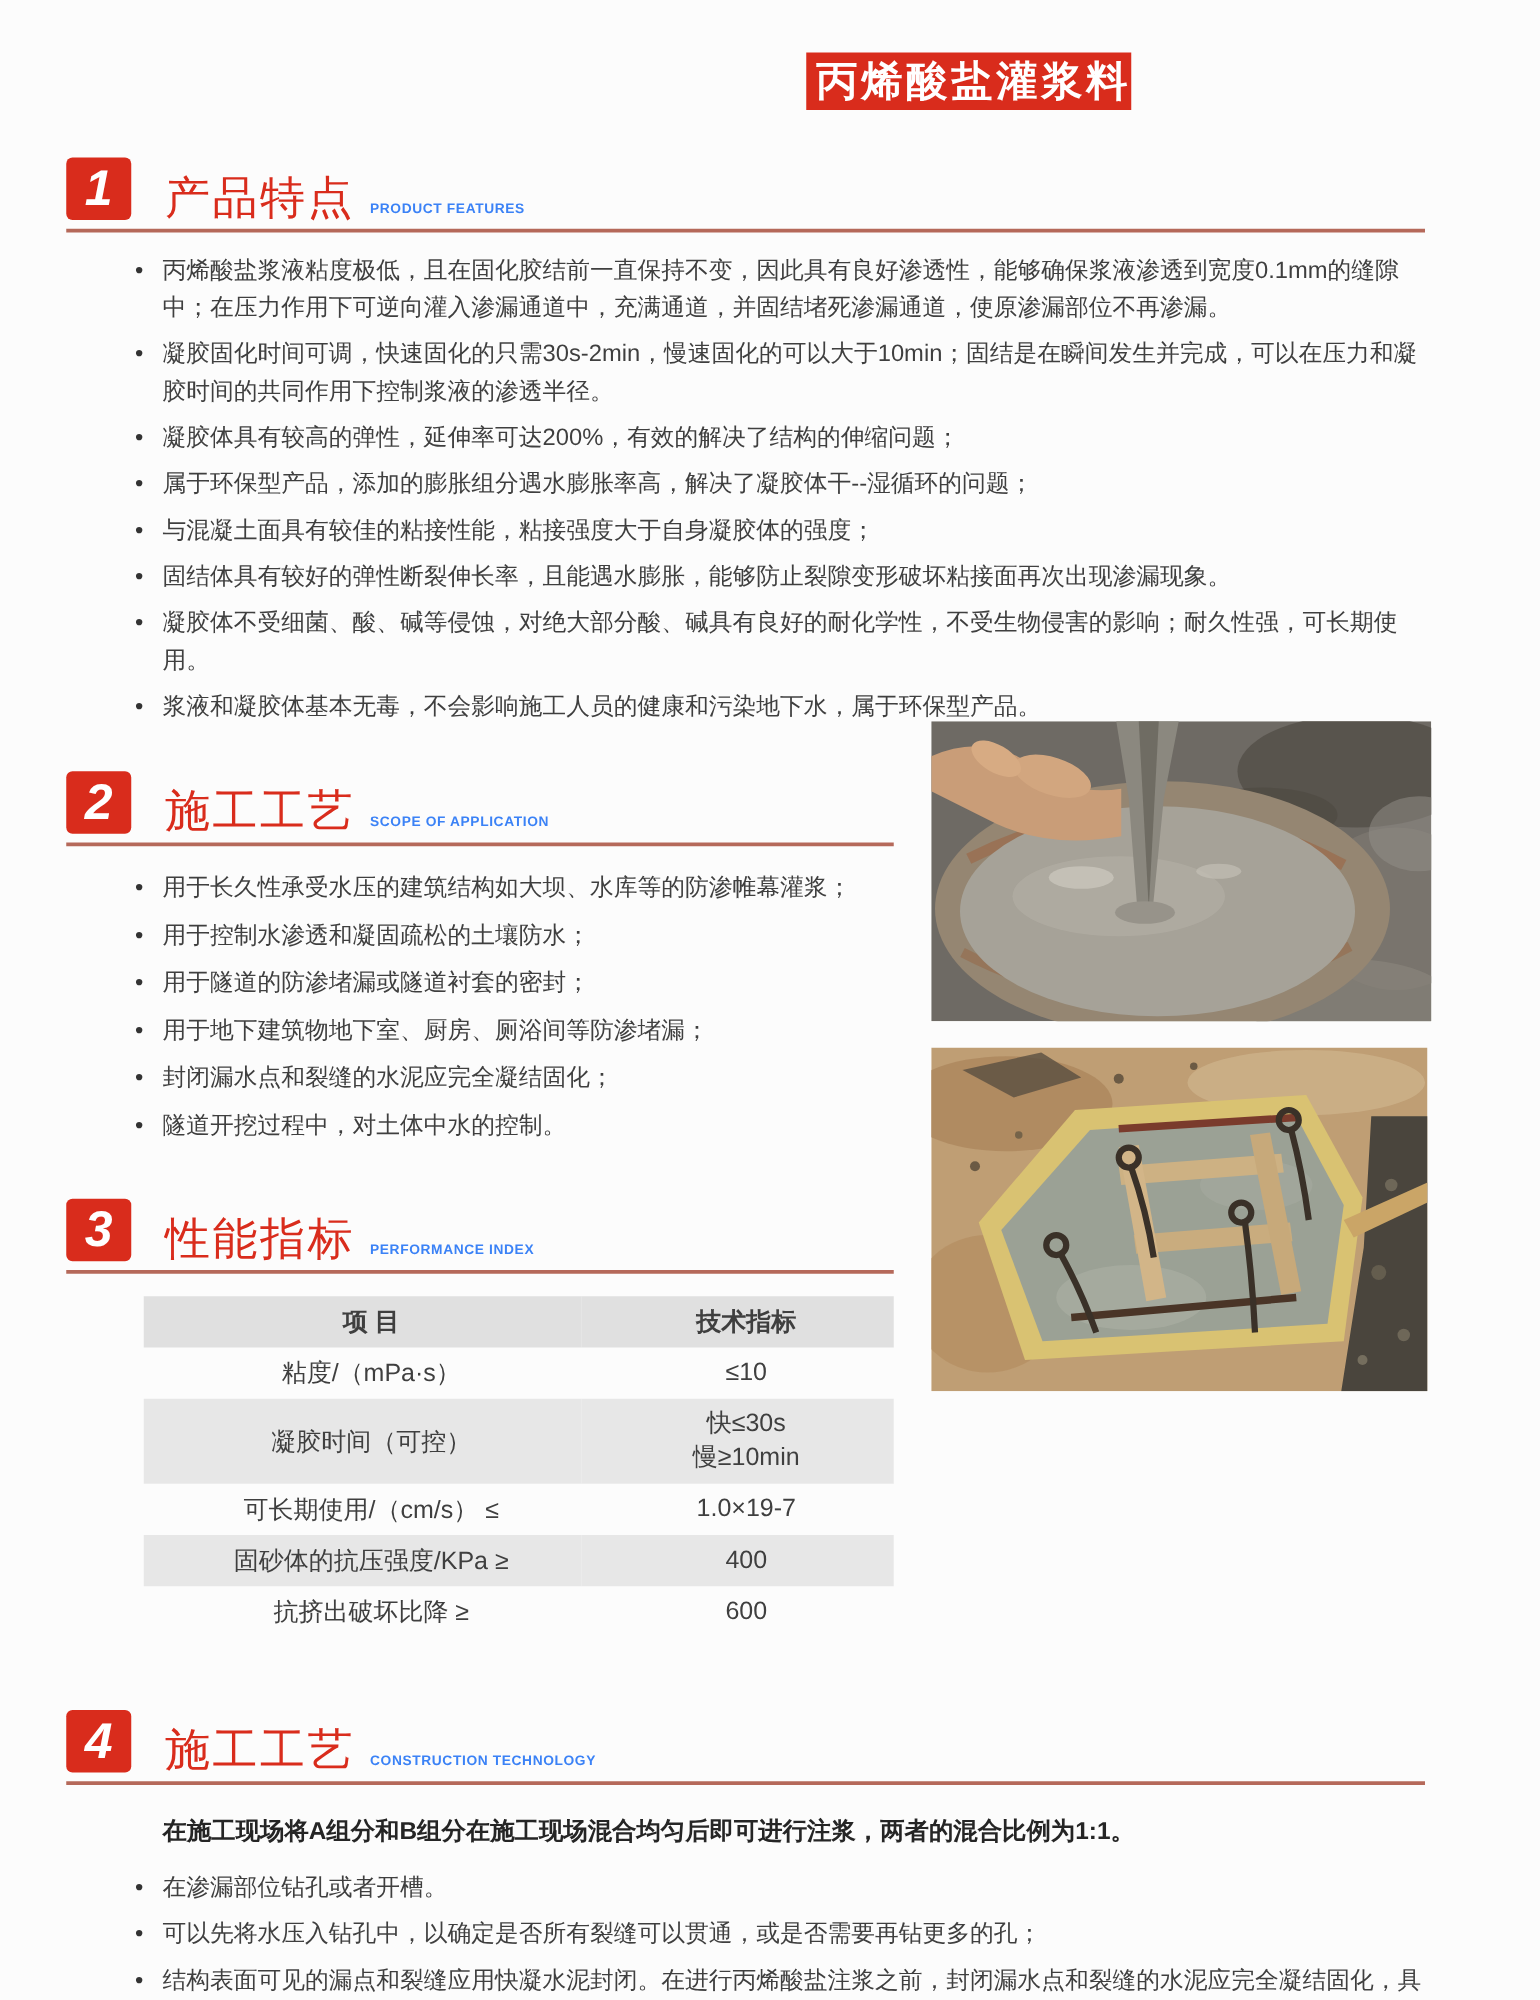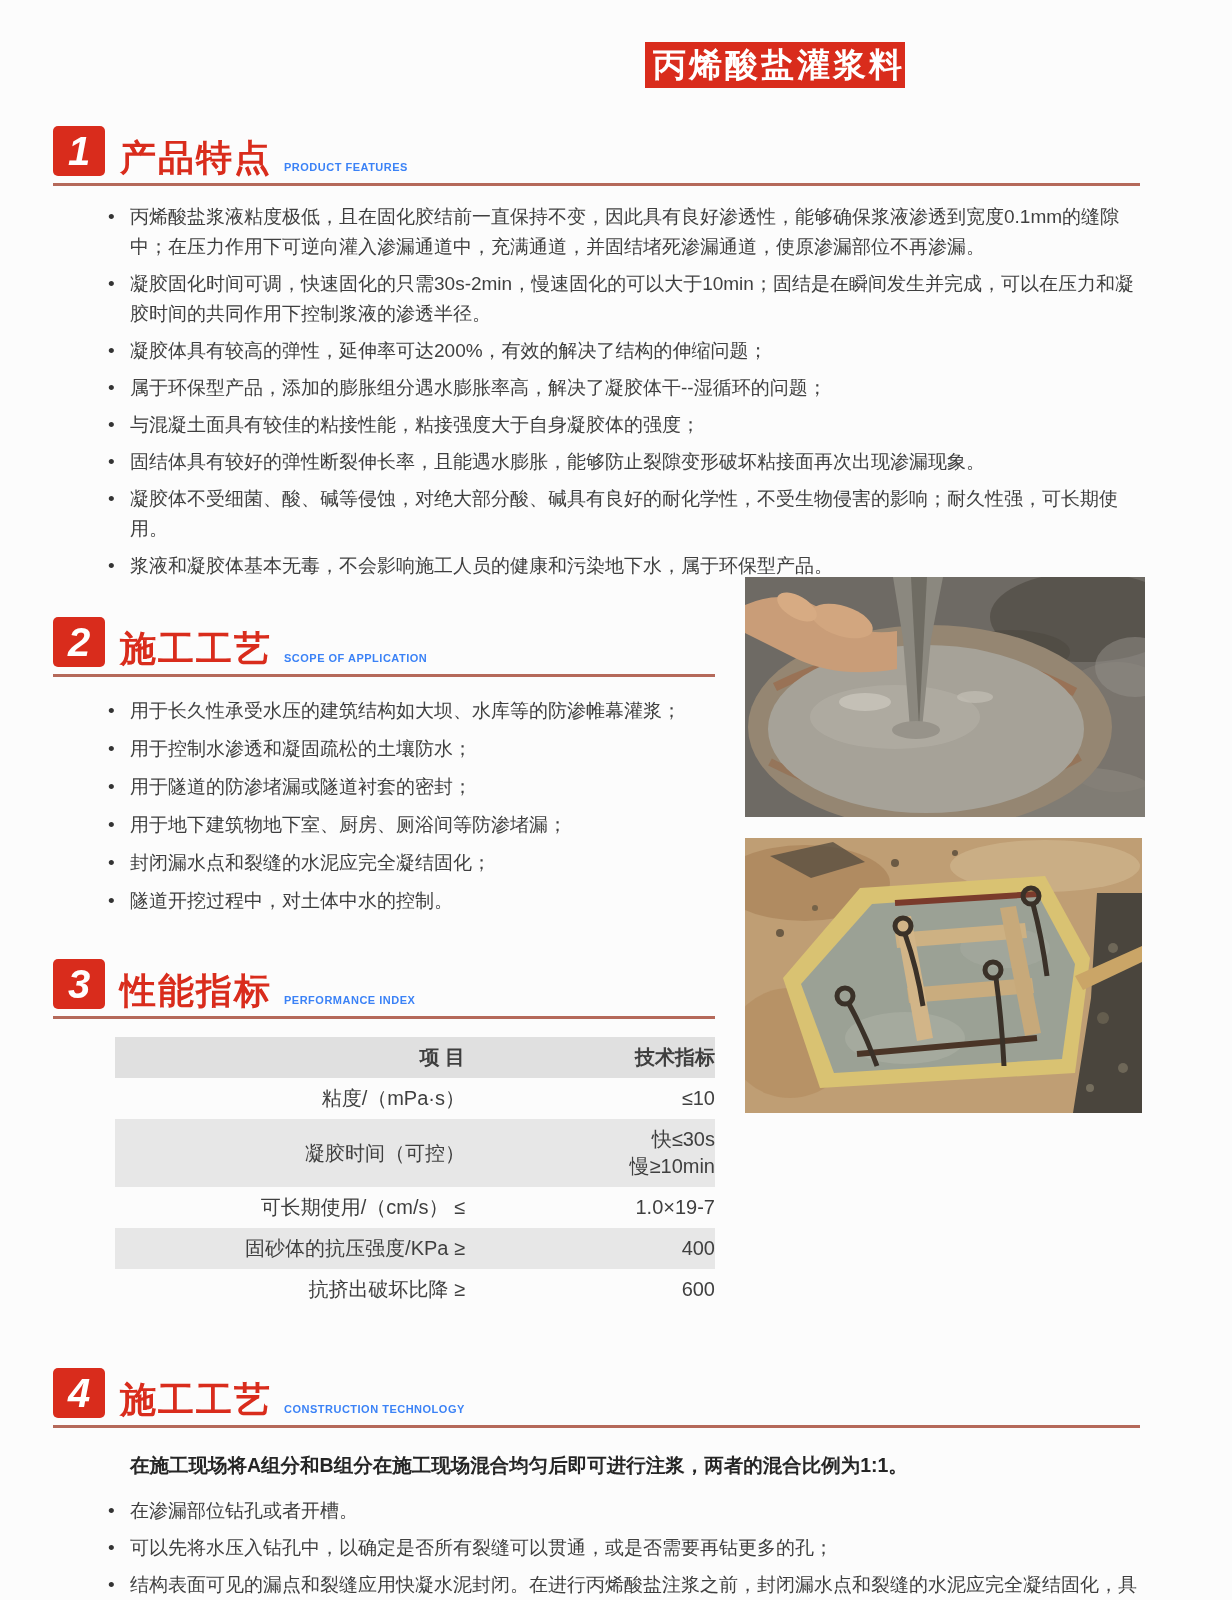--- a/index.html
+++ b/index.html
@@ -21,33 +21,33 @@
     display:flex; align-items:flex-end; margin-left:53px;
     border-bottom:3px solid #b5695a; padding-bottom:7px;
   }
   .sec-header.wide { margin-right:92px; }
   .sec-header.narrow { width:662px; }
   .num-box {
     width:52px; height:50px; background:#d92c1c; border-radius:5px;
     color:#fff; font-size:40px; font-weight:bold; font-style:italic;
     display:flex; align-items:center; justify-content:center; flex:0 0 auto;
   }
-  .sec-title { color:#d92c1c; font-size:36px; font-weight:bold; line-height:1; margin-left:15px; letter-spacing:2px;text-align:center; }
+  .sec-title { color:#d92c1c; font-size:36px; font-weight:normal; line-height:1; margin-left:27px; letter-spacing:2px;text-align:center; }
   .sec-sub   { color:#3b82f6; font-size:11px; font-weight:bold; line-height:1; margin-left:12px; padding-bottom:3px; letter-spacing:.5px; }
 
   
   ul.bullets { list-style:none; margin:16px 95px 0 104px; padding:0; font-size:19px; }
   ul.bullets li { position:relative; padding-left:26px; line-height:30px; margin-bottom:7px; }
   ul.bullets .dot { position:absolute; left:4px; top:0; color:#333; }
   ul.bullets.roomy { margin-top:22px; width:610px; }
   ul.bullets.roomy li { line-height:24px; margin-bottom:14px; }
 
   
   table.perf-table { border-collapse:collapse; margin:18px 0 0 115px; width:600px; font-size:20px; }
-  table.perf-table th, table.perf-table td { text-align:right; padding:7px 0 7px 14px; }
+  table.perf-table th, table.perf-table td { text-align:center; padding:7px 0 7px 14px; }
   table.perf-table th { font-weight:bold; background:#e0e0e0; }
   table.perf-table col.c1 { width:350px; }
   table.perf-table tbody tr:nth-child(even) { background:#e7e7e7; }
   table.perf-table td .vline { line-height:27px; }
 
   
   .intro { margin:22px 92px 0 130px; font-size:19.5px; font-weight:bold; color:#252525; line-height:30px; }
 
   
   .photo1 { position:absolute; left:745px; top:577px; width:400px; height:240px; }

